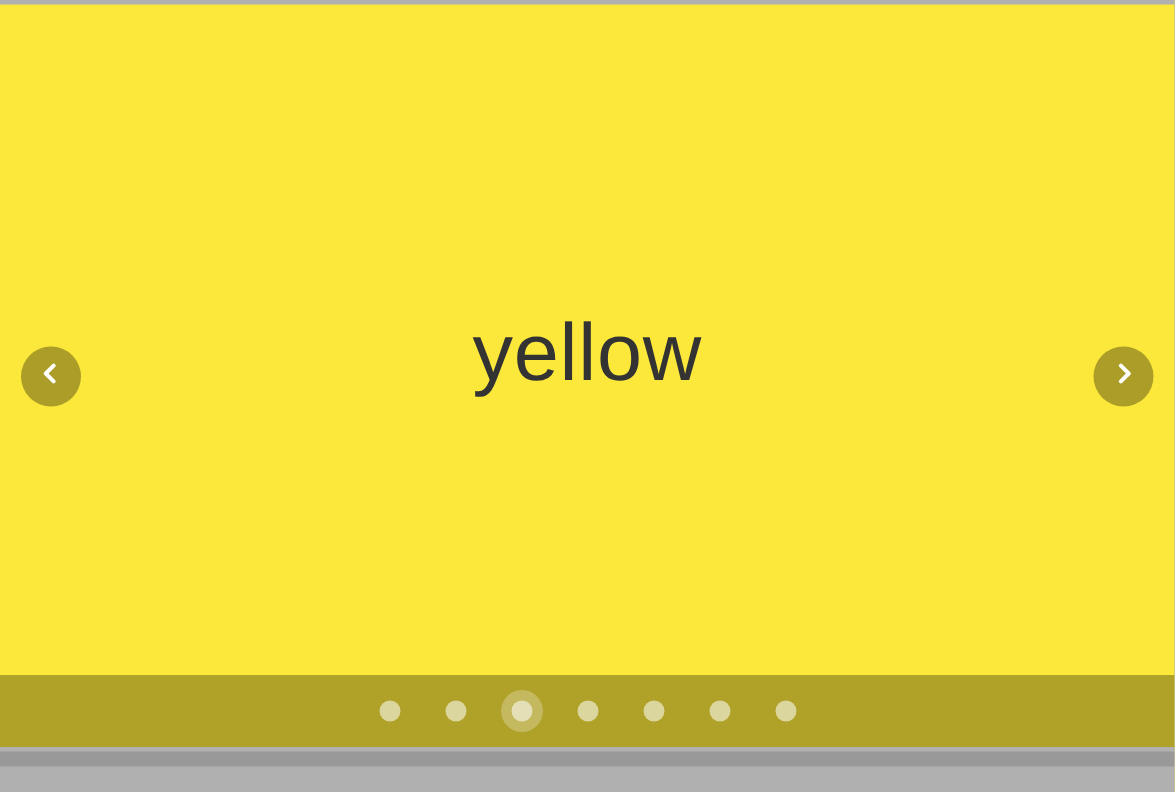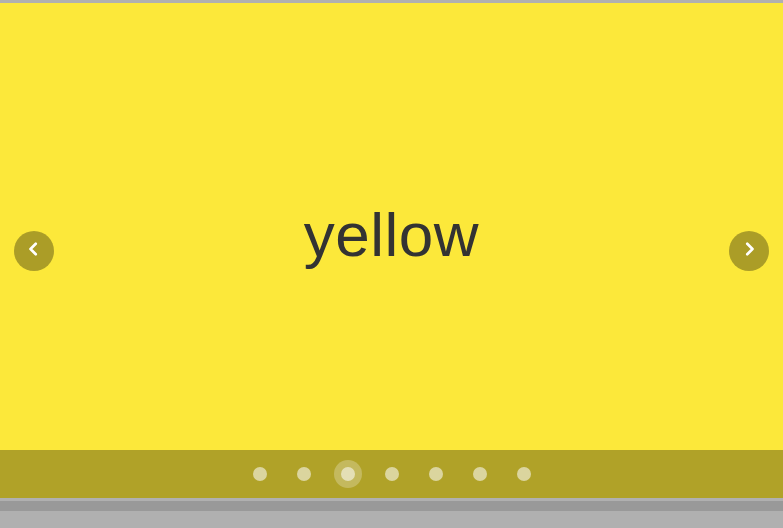--- a/index.html
+++ b/index.html
@@ -22,21 +22,21 @@
       background: var(--slide-bg, #fce83a);
     }
     .slide {
       position: absolute;
       inset: 0;
       display: flex;
       align-items: center;
       justify-content: center;
     }
     .slide-label {
-      font-size: 62px;
+      font-size: 54px;
       font-weight: 300;
       color: #333;
       letter-spacing: 0.5px;
       margin-top: -32px;
     }
     .nav-arrow {
       position: absolute;
       top: 248px;
       transform: translateY(-50%);
       width: 40px;

